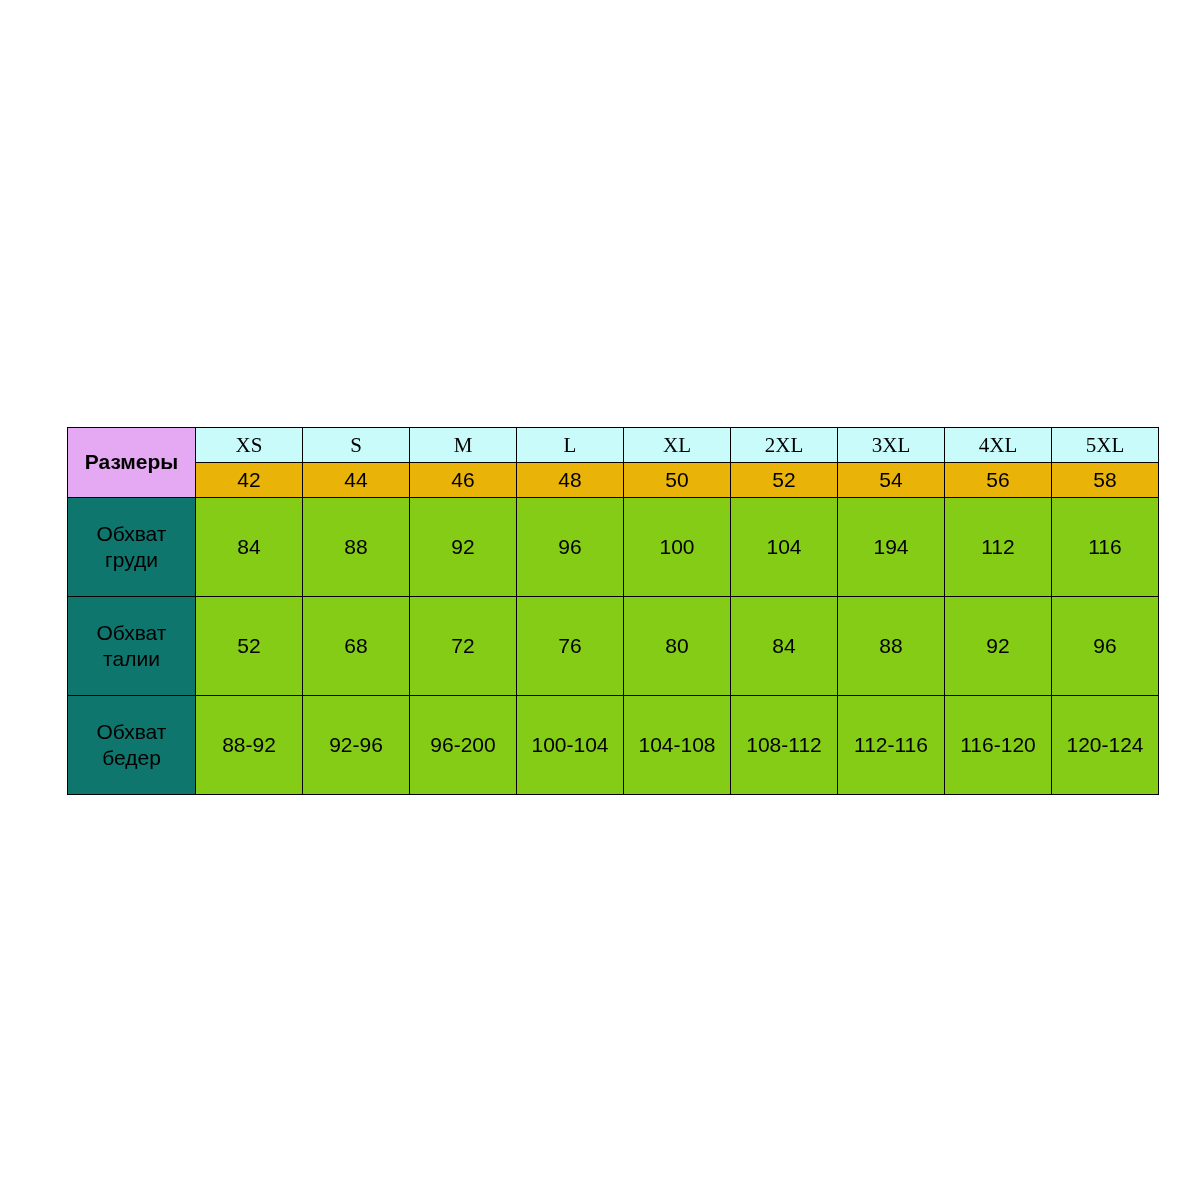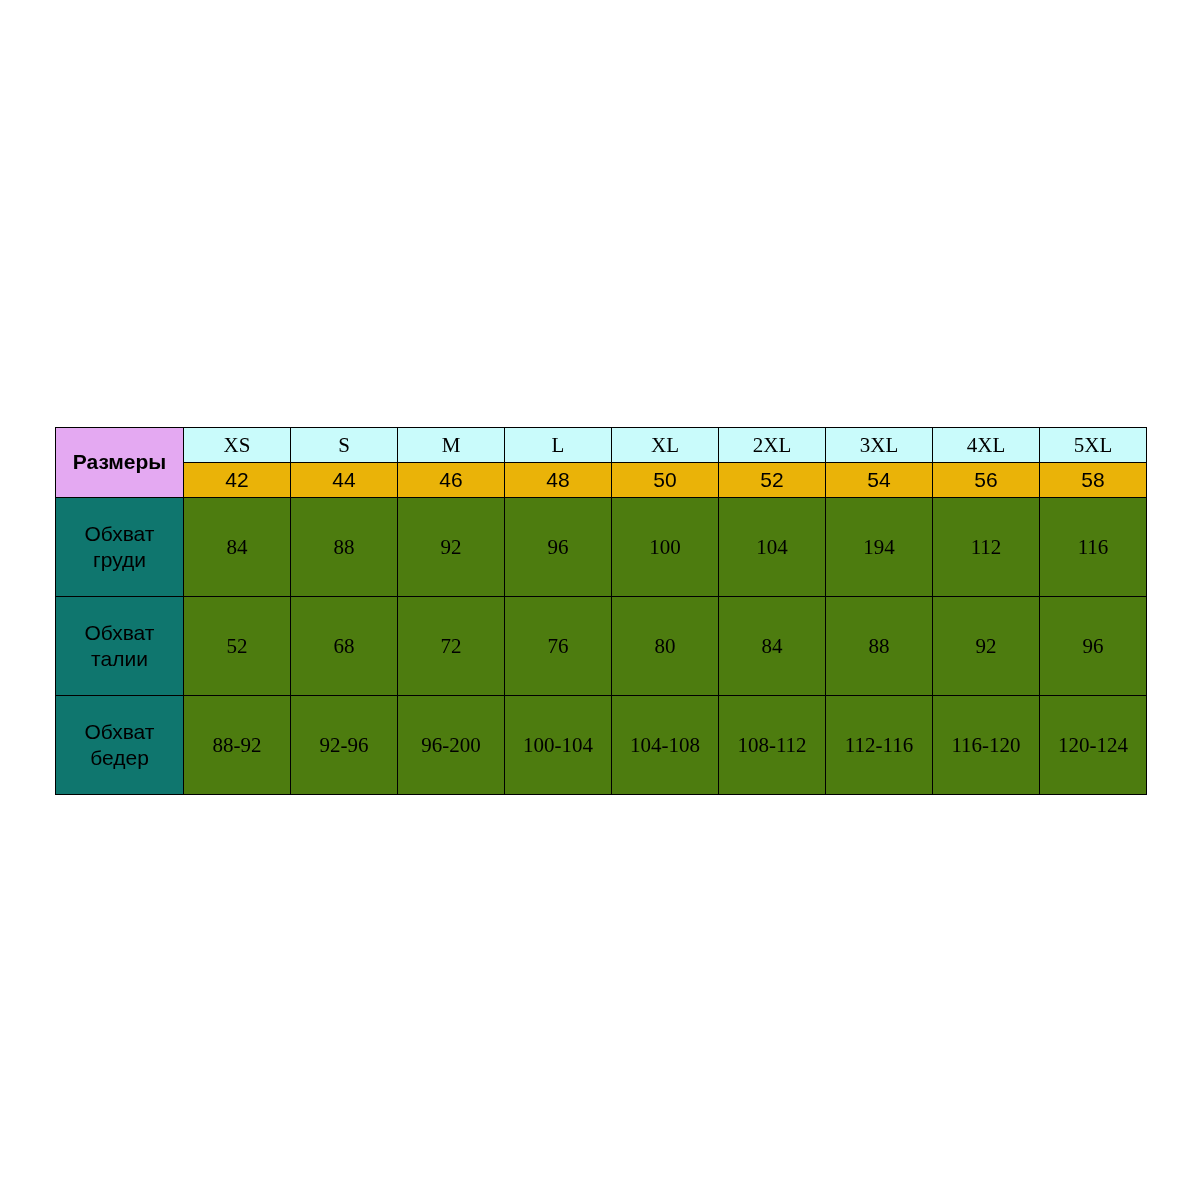--- a/index.html
+++ b/index.html
@@ -9,21 +9,21 @@
   }
   body {
     width: 1200px;
     height: 1200px;
     font-family: "Liberation Sans", sans-serif;
     position: relative;
     overflow: hidden;
   }
   .table-wrap {
     position: absolute;
-    left: 55px;
+    left: 67px;
     top: 427px;
     width: 1090px;
   }
   table.size-table {
     border-collapse: collapse;
     table-layout: fixed;
     width: 1090px;
     background: #ffffff;
   }
   table.size-table td {
@@ -55,24 +55,23 @@
     background: #eab308;
     height: 34px;
     font-size: 21px;
   }
   td.row-label {
     background: #0f766e;
     height: 98px;
     font-size: 21px;
   }
   td.value {
-    background: #4d7c0f;
+    background: #84cc16;
     height: 98px;
     font-size: 21px;
-    font-family: Liberation Serif, serif;
   }
   .lbl-line { display: block; }
 </style>
 </head>
 <body>
 
 <div class="table-wrap">
   <table class="size-table">
     <colgroup>
       <col class="label-col">

